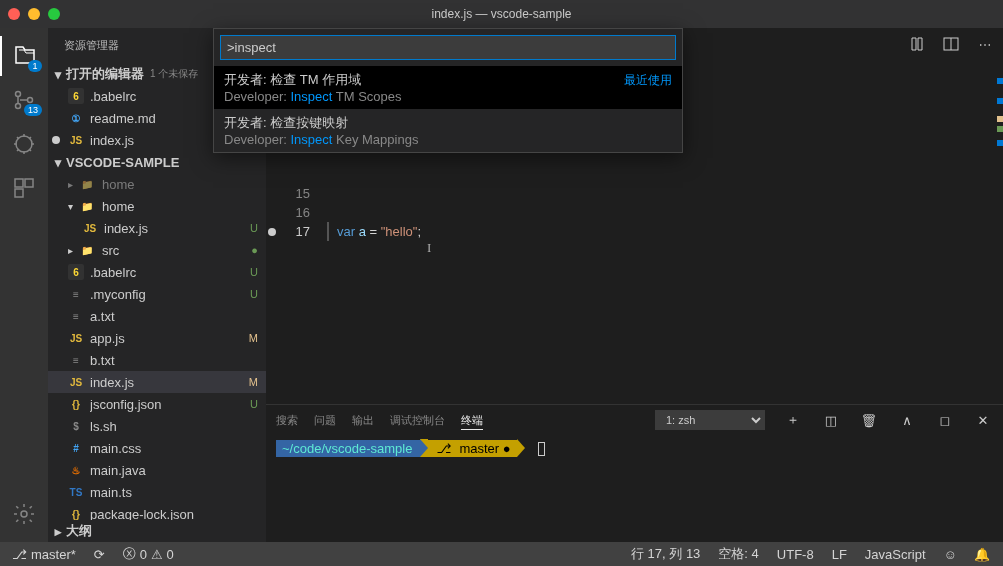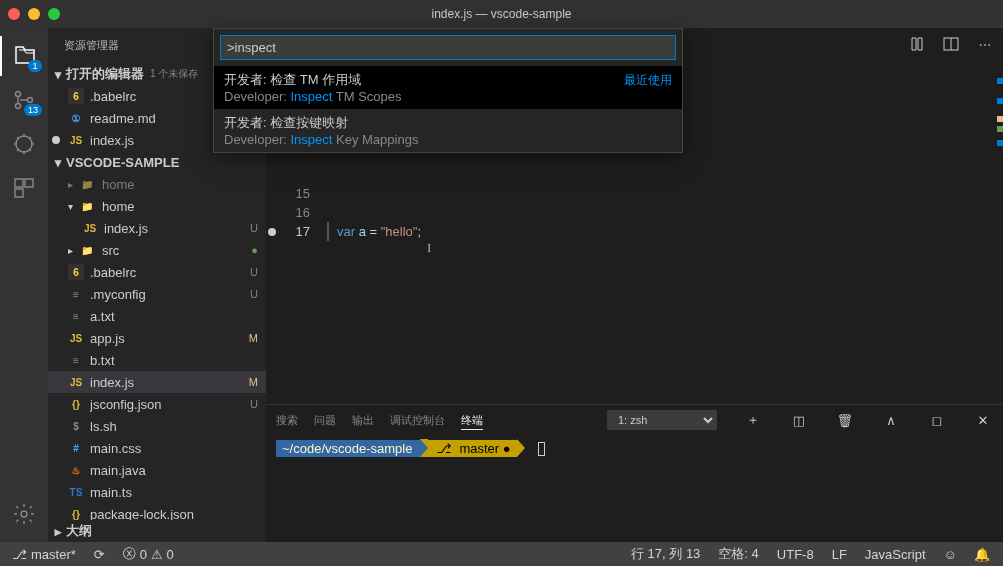--- a/index.html
+++ b/index.html
@@ -54,29 +54,29 @@
 .line-numbers div{height:19px;line-height:19px}
 .line-numbers .current{color:#ccc}
 .code-lines{flex:1;padding-top:116px;font-family:Menlo,monospace;font-size:12px;position:relative;border-left:3px solid transparent}
 .code-lines .line{height:19px;line-height:19px;padding-left:8px}
 .code-lines .line.current{border-left:2px solid #555}
 .kw{color:#569cd6}.vr{color:#9cdcfe}.op{color:#d4d4d4}.str{color:#ce9178}
 .minimap{width:16px;background:#1e1e1e;position:relative}
 .minimap .mm-mark{position:absolute;right:0;width:6px;height:6px}
 .cursor-i{position:absolute;font-family:serif;color:#aaa}
 .panel{height:138px;background:#1e1e1e;border-top:1px solid #333;display:flex;flex-direction:column}
-.panel-tabs{height:30px;display:flex;align-items:center;padding:0 10px;gap:26px}
+.panel-tabs{height:30px;display:flex;align-items:center;padding:0 10px;gap:18px}
 .panel-tabs .pt{font-size:11px;color:#888;cursor:pointer;padding:3px 0}
 .panel-tabs .pt.active{color:#e7e7e7;border-bottom:1px solid #e7e7e7}
 .panel-tabs .spacer{flex:1}
 .panel-tabs .term-select{background:#3c3c3c;border:1px solid #3c3c3c;color:#ccc;font-size:11px;padding:2px 18px 2px 6px;min-width:110px}
 .panel-tabs .pact{width:20px;color:#ccc;cursor:pointer;text-align:center}
 .terminal{flex:1;padding:4px 10px;font-family:Menlo,monospace;font-size:12px}
 .term-prompt{display:inline-flex;align-items:center}
-.seg1{background:#3465a4;color:#fef9c3;padding:1px 8px 1px 6px}
+.seg1{background:#3465a4;color:#5eead4;padding:1px 8px 1px 6px}
 .seg-arr1{width:0;height:0;border-top:9px solid transparent;border-bottom:9px solid transparent;border-left:8px solid #3465a4;background:#c4a000}
 .seg2{background:#c4a000;color:#000;padding:1px 8px}
 .seg2b{background:#c4a000;color:#000;padding:1px 6px 1px 0}
 .seg-arr2{width:0;height:0;border-top:9px solid transparent;border-bottom:9px solid transparent;border-left:8px solid #c4a000}
 .term-cursor{display:inline-block;width:7px;height:14px;border:1px solid #ccc;margin-left:6px;vertical-align:middle}
 .statusbar{height:24px;background:#414141;display:flex;align-items:center;padding:0 8px;color:#d4d4d4;font-size:12px;gap:10px}
 .statusbar .sb{display:flex;align-items:center;gap:4px;cursor:pointer;padding:0 4px}
 .statusbar .spacer{flex:1}
 .quickinput{position:absolute;top:28px;left:213px;width:470px;background:#252526;border:1px solid #454545;box-shadow:0 5px 20px rgba(0,0,0,.5);z-index:100}
 .qi-input{margin:6px;background:#3c3c3c;border:1px solid #007acc;padding:4px 6px;color:#ccc;font-size:13px}

